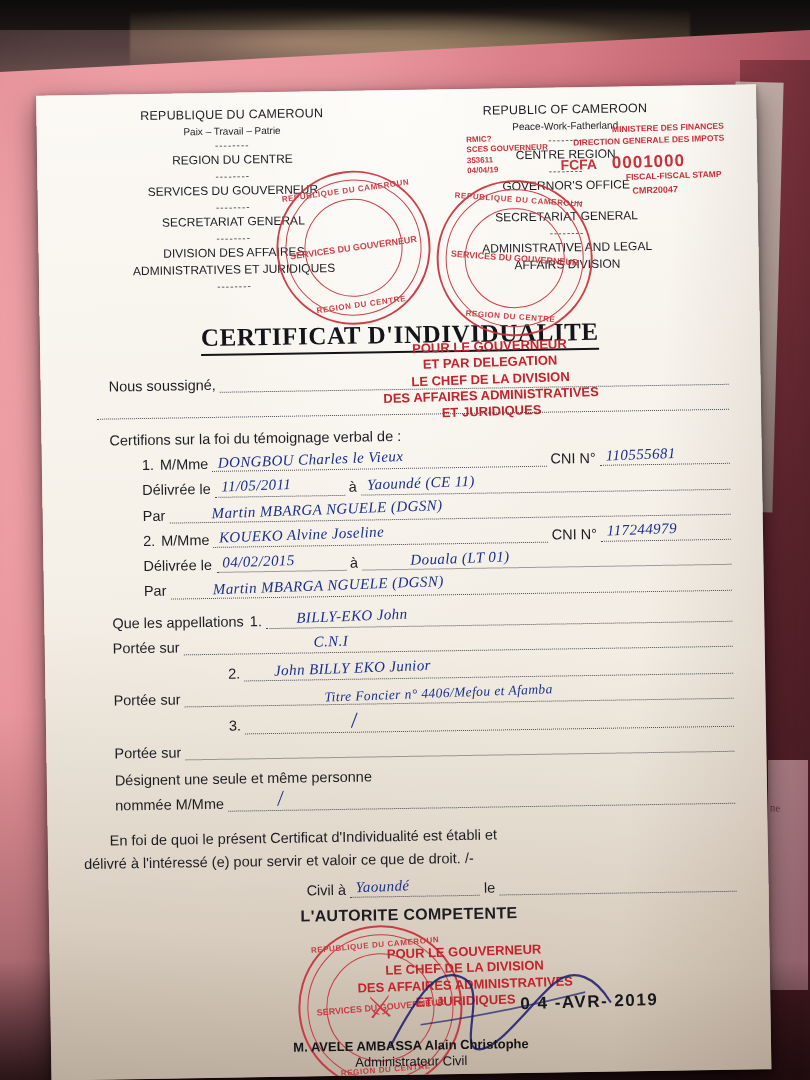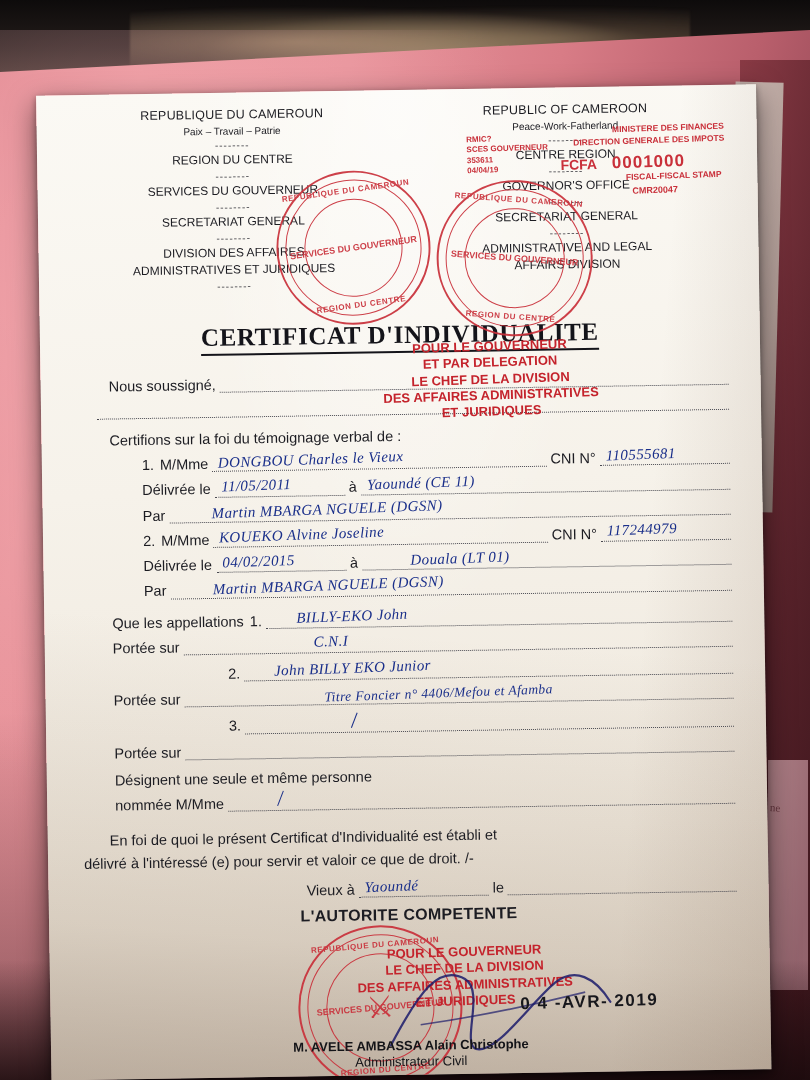--- a/index.html
+++ b/index.html
@@ -579,21 +579,21 @@
             <span class="hw"></span>
           </span>
         </div>
 
         <div class="para">
           <span class="ind"></span><span>En foi de quoi le présent Certificat d'Individualité est établi et</span><br>
           <span style="display:inline-block;padding-left:8px">délivré à l'intéressé (e) pour servir et valoir ce que de droit. /-</span>
         </div>
 
         <div class="fait-line">
-          <span class="lbl">Vieux à</span>
+          <span class="lbl">Civil à</span>
           <span class="dots fixed-130">
             <span class="hw">Yaoundé</span>
           </span>
           <span class="lbl">le</span>
           <span class="dots">
             <span class="hw"></span>
           </span>
         </div>
 
         <div class="authority">L'AUTORITE COMPETENTE</div>

